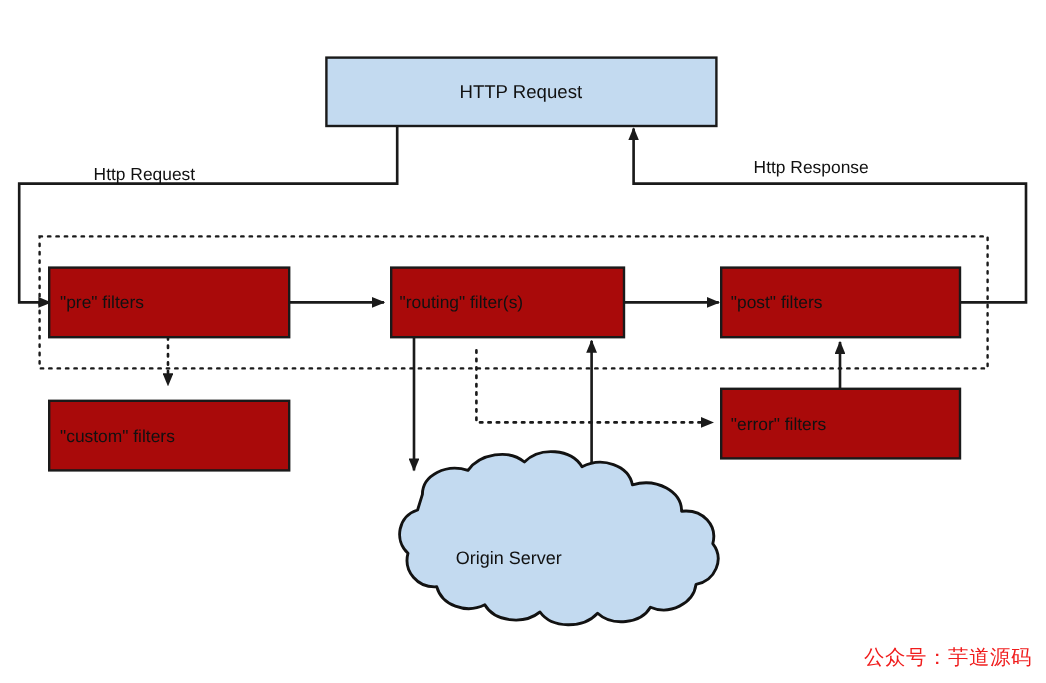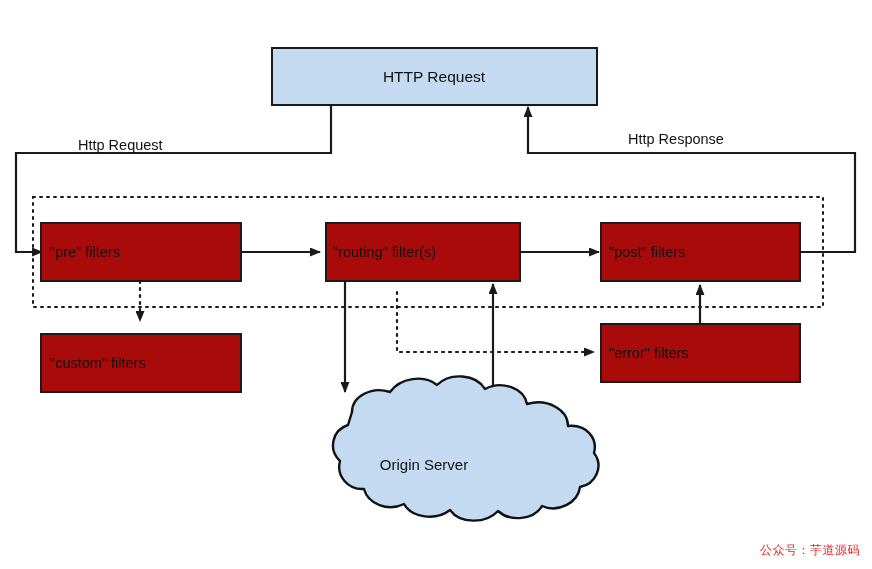--- a/index.html
+++ b/index.html
@@ -72,21 +72,21 @@
     font-size: 14.5px;
   }
   .label-cloud {
     font-size: 15px;
   }
   .watermark-text {
     position: absolute;
     right: 12px;
     bottom: 10px;
     color: #F01C1C;
-    font-size: 12px;
+    font-size: 17px;
     font-family: "Liberation Sans", sans-serif;
     letter-spacing: 0.5px;
     white-space: nowrap;
   }
 </style>
 </head>
 <body>
 
 <div id="diagram-root">
 

